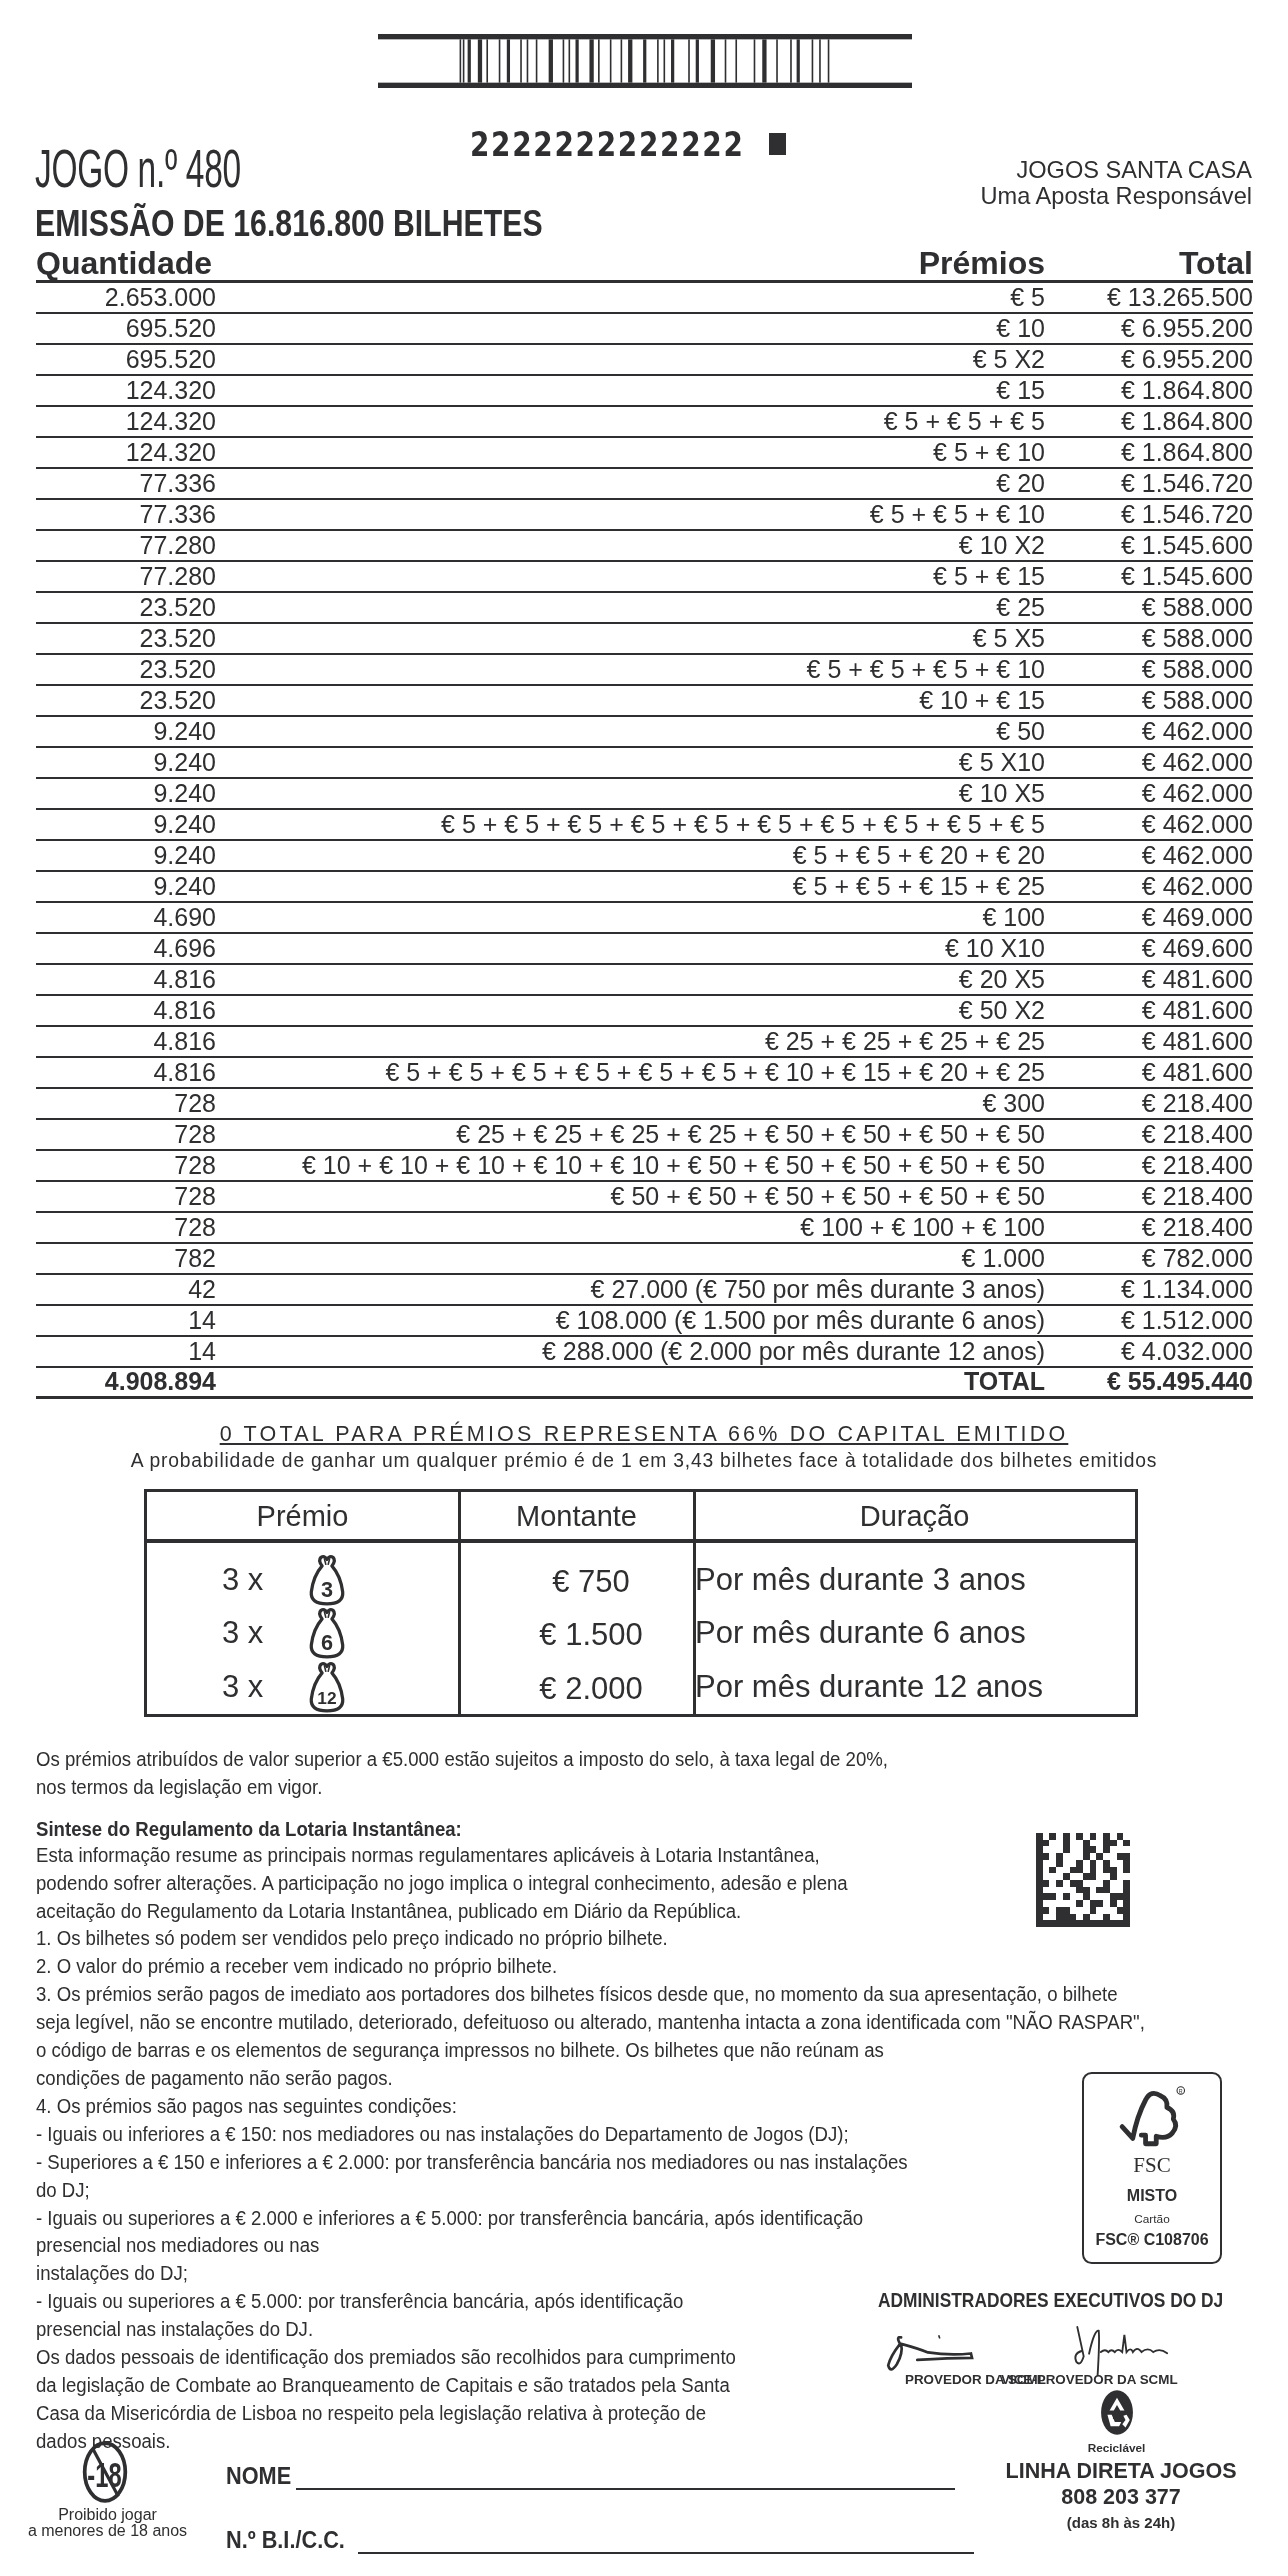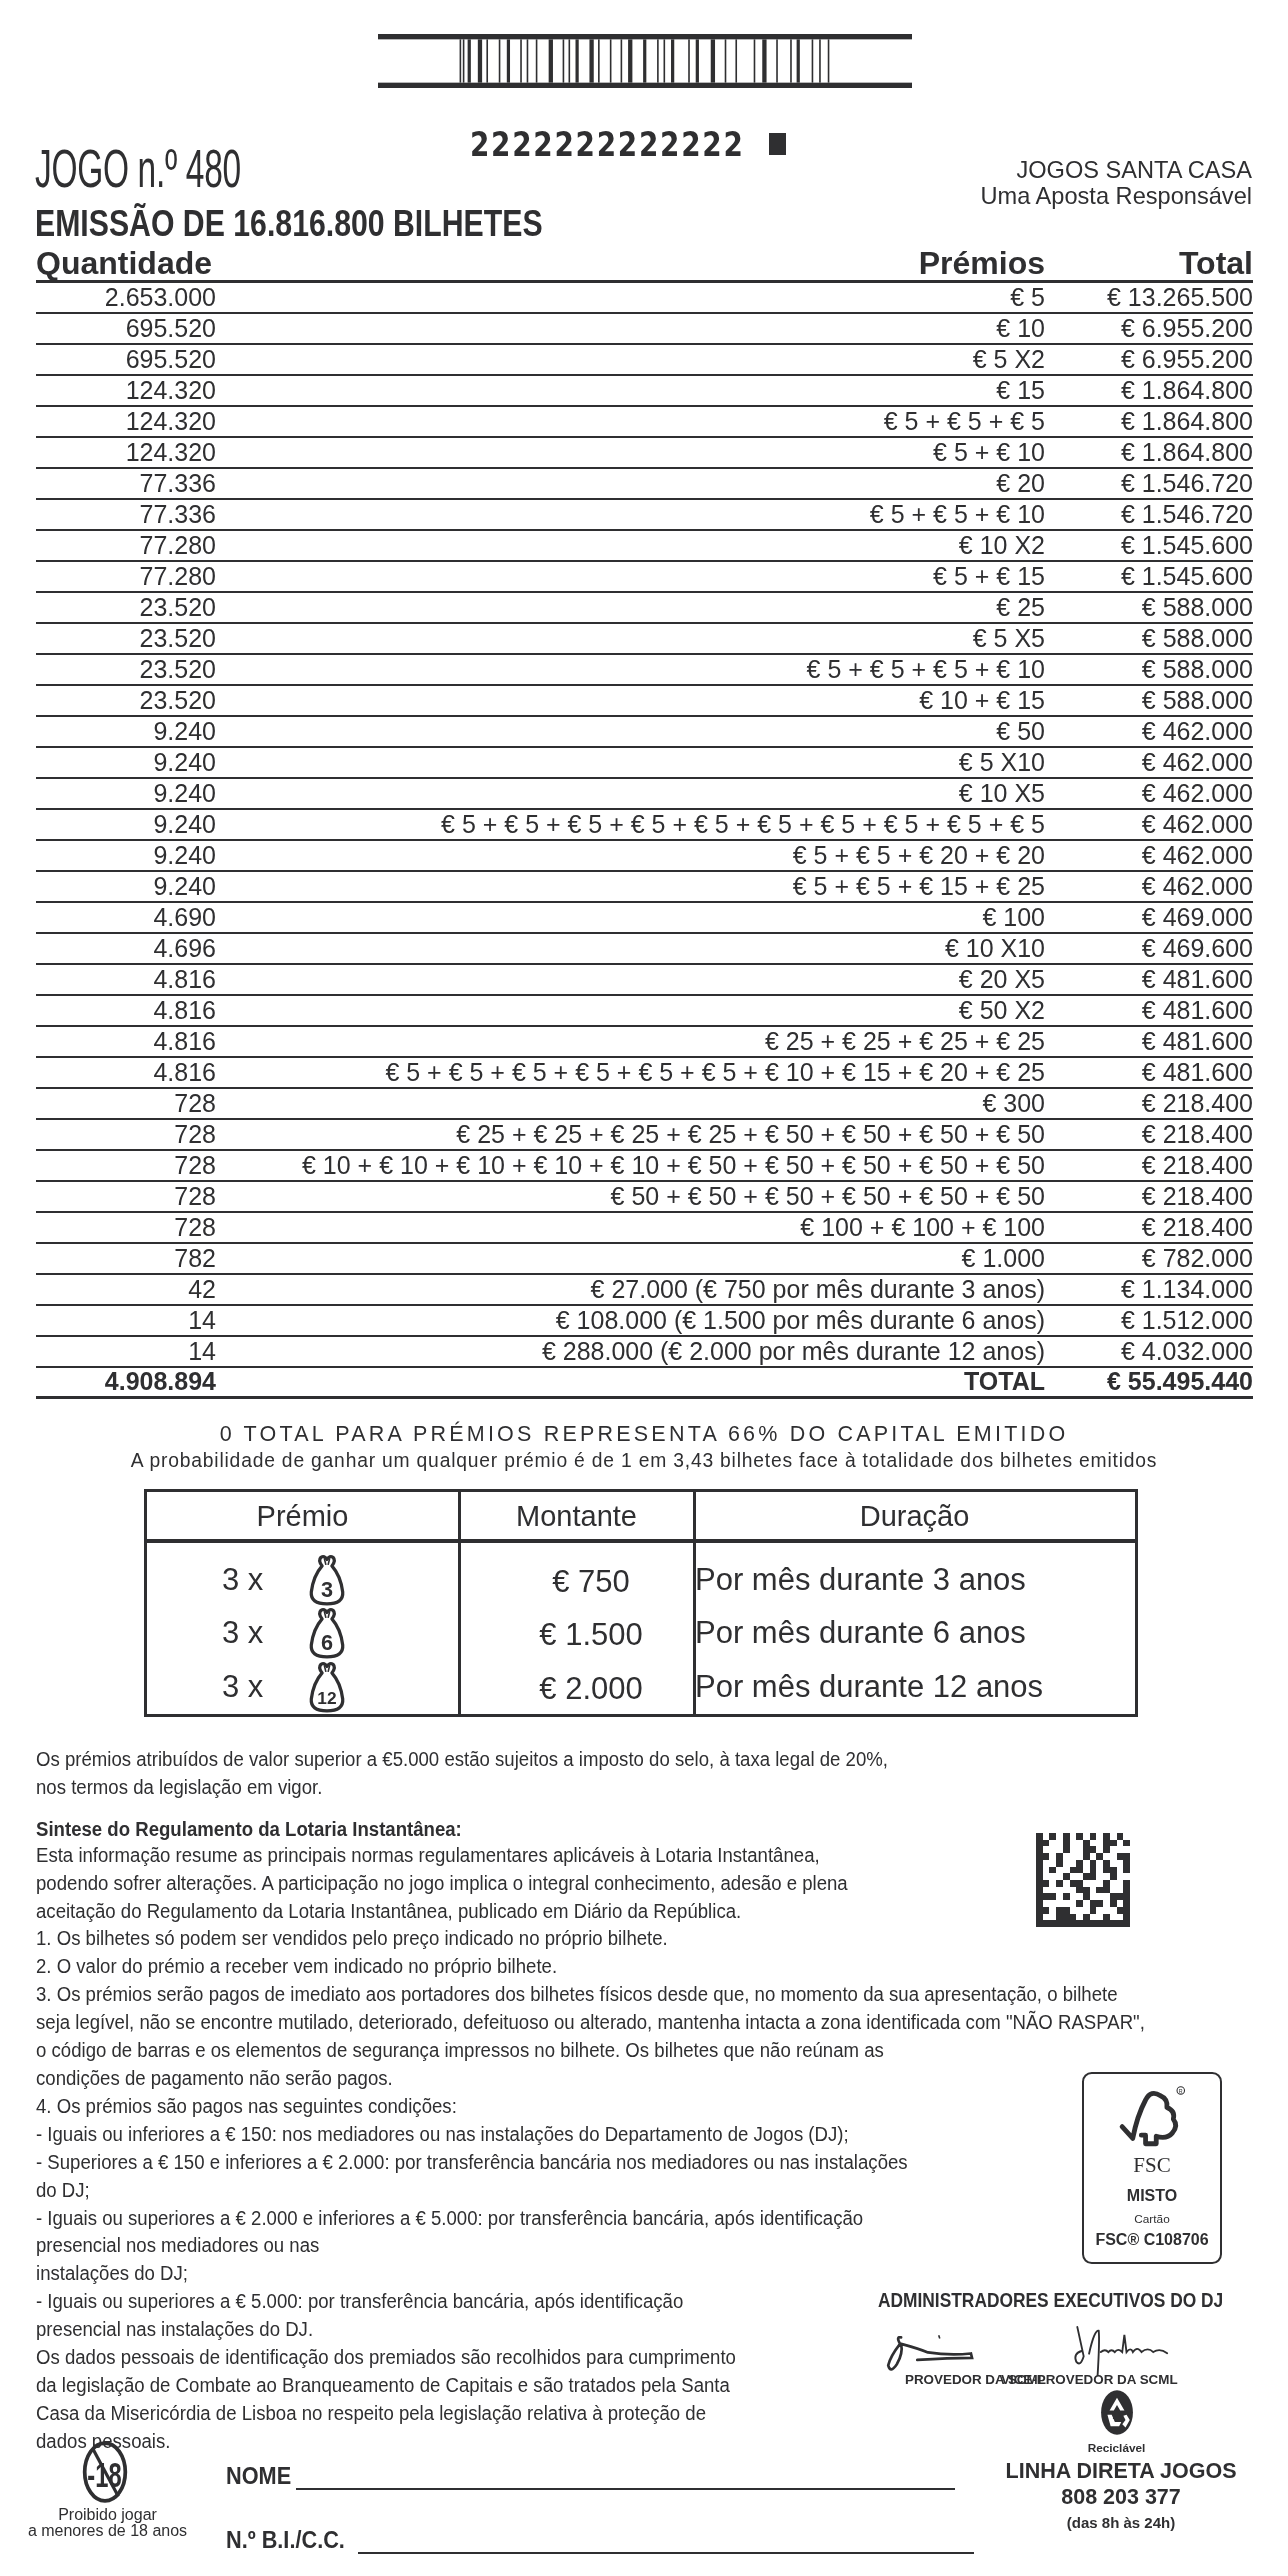--- a/index.html
+++ b/index.html
@@ -26,21 +26,21 @@
   .th-prize { right: 208px; }
   .th-total { right: 0; }
   .trow { height: 31px; position: relative; border-bottom: 2.4px solid #2f2f31; }
   .trow span { position: absolute; bottom: 1.1px; font-size: 25px; line-height: 27px; white-space: nowrap; }
   .c-qty { right: 1037px; }
   .c-prize { right: 208px; }
   .c-total { right: 0; }
   .trow.total span { font-weight: bold; }
   .trow.total { border-bottom-width: 3.2px; }
 
-  #prize-share { left: 0; width: 1288px; top: 1422px; text-align: center; font-size: 21.5px; letter-spacing: 3.2px; line-height: 25px; }
+  #prize-share { left: 0; width: 1288px; top: 1422px; text-align: center; font-size: 21.5px; letter-spacing: 3.2px; line-height: 25px; text-decoration: underline; }
   #probability { left: 0; width: 1288px; top: 1450px; text-align: center; font-size: 19.3px; letter-spacing: 0.8px; line-height: 22.5px; }
 
   
   #annuity-table { left: 144px; top: 1489px; width: 994px; height: 228px; border: 3.8px solid #2f2f31; }
   #annuity-table .col-div { position: absolute; top: 0; bottom: 0; width: 3.2px; background: #2f2f31; }
   #annuity-table .hdr-line { position: absolute; left: 0; right: 0; top: 47px; height: 4.3px; background: #2f2f31; }
   .ath { position: absolute; top: 5.4px; font-size: 29px; line-height: 38px; text-align: center; }
   .arow { position: absolute; left: 0; right: 0; height: 54px; }
   .arow .mult { position: absolute; left: 75px; top: 9.7px; font-size: 31px; line-height: 32px; }
   .arow .bag { position: absolute; left: 161px; top: 0px; width: 38px; height: 52px; }

